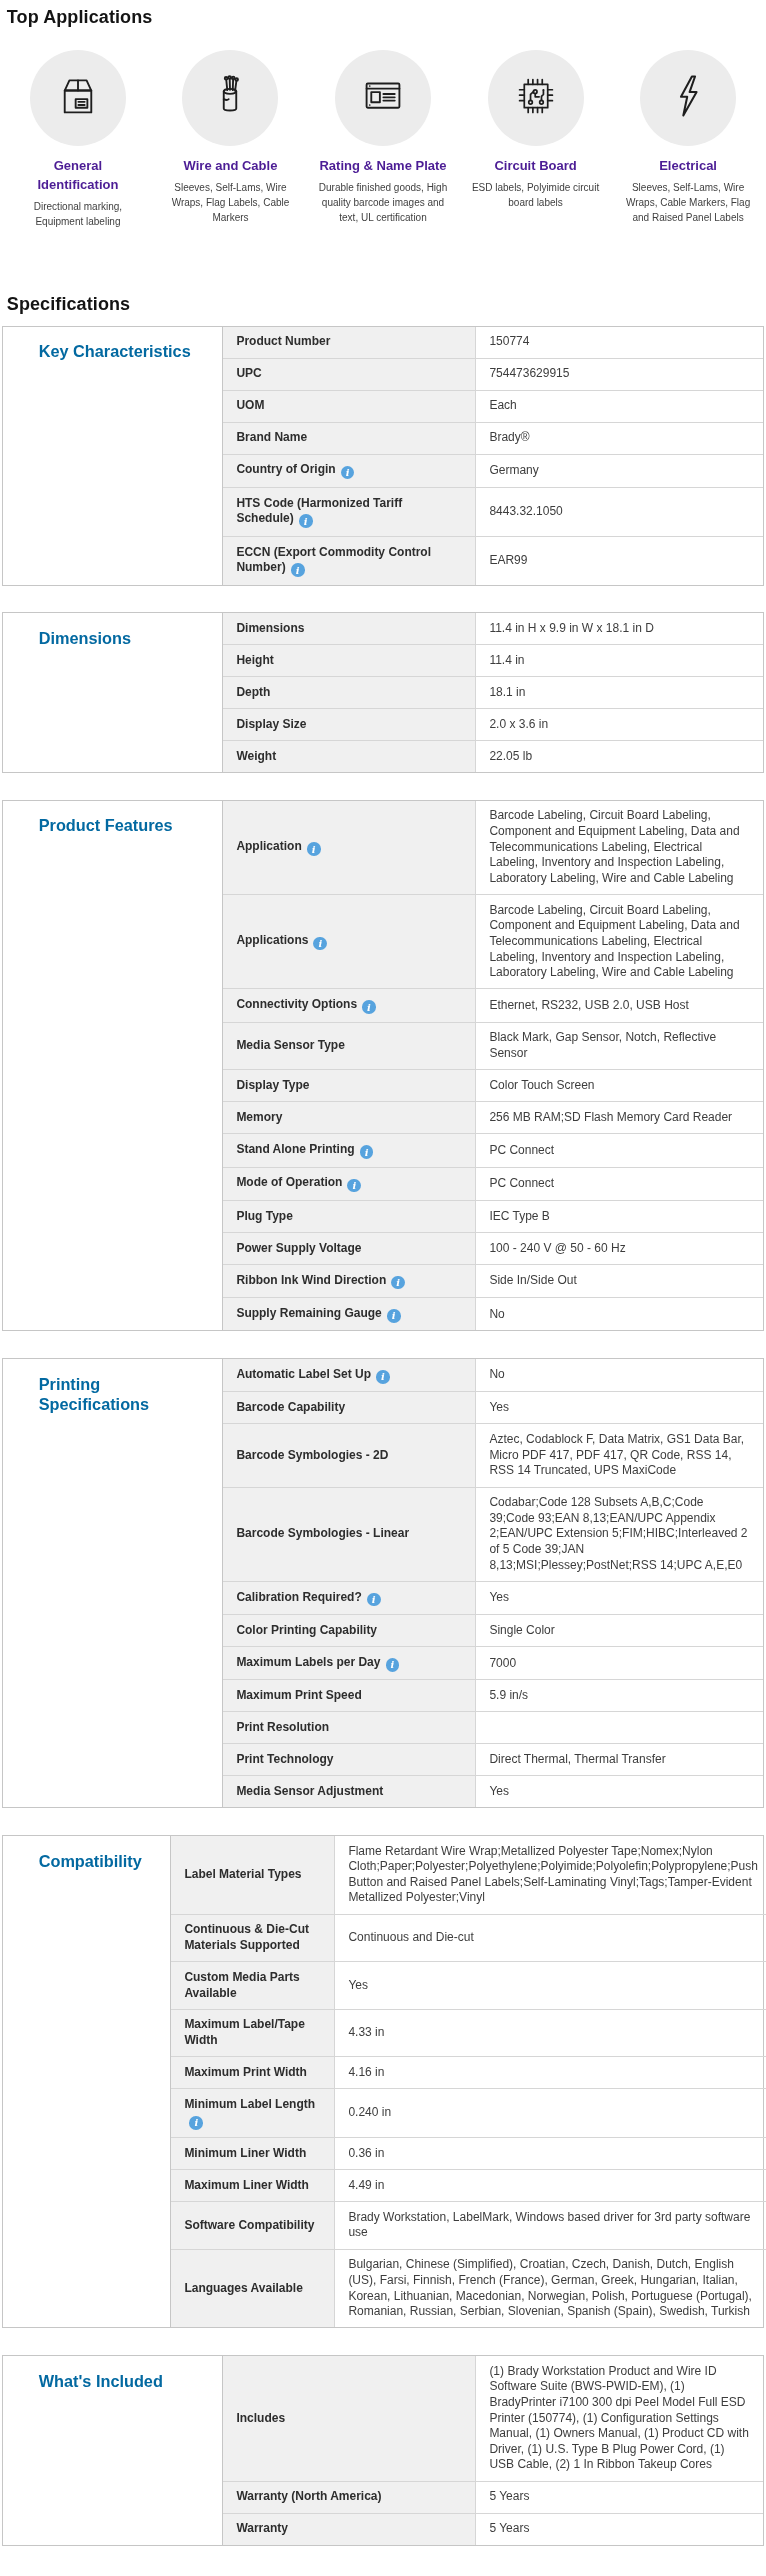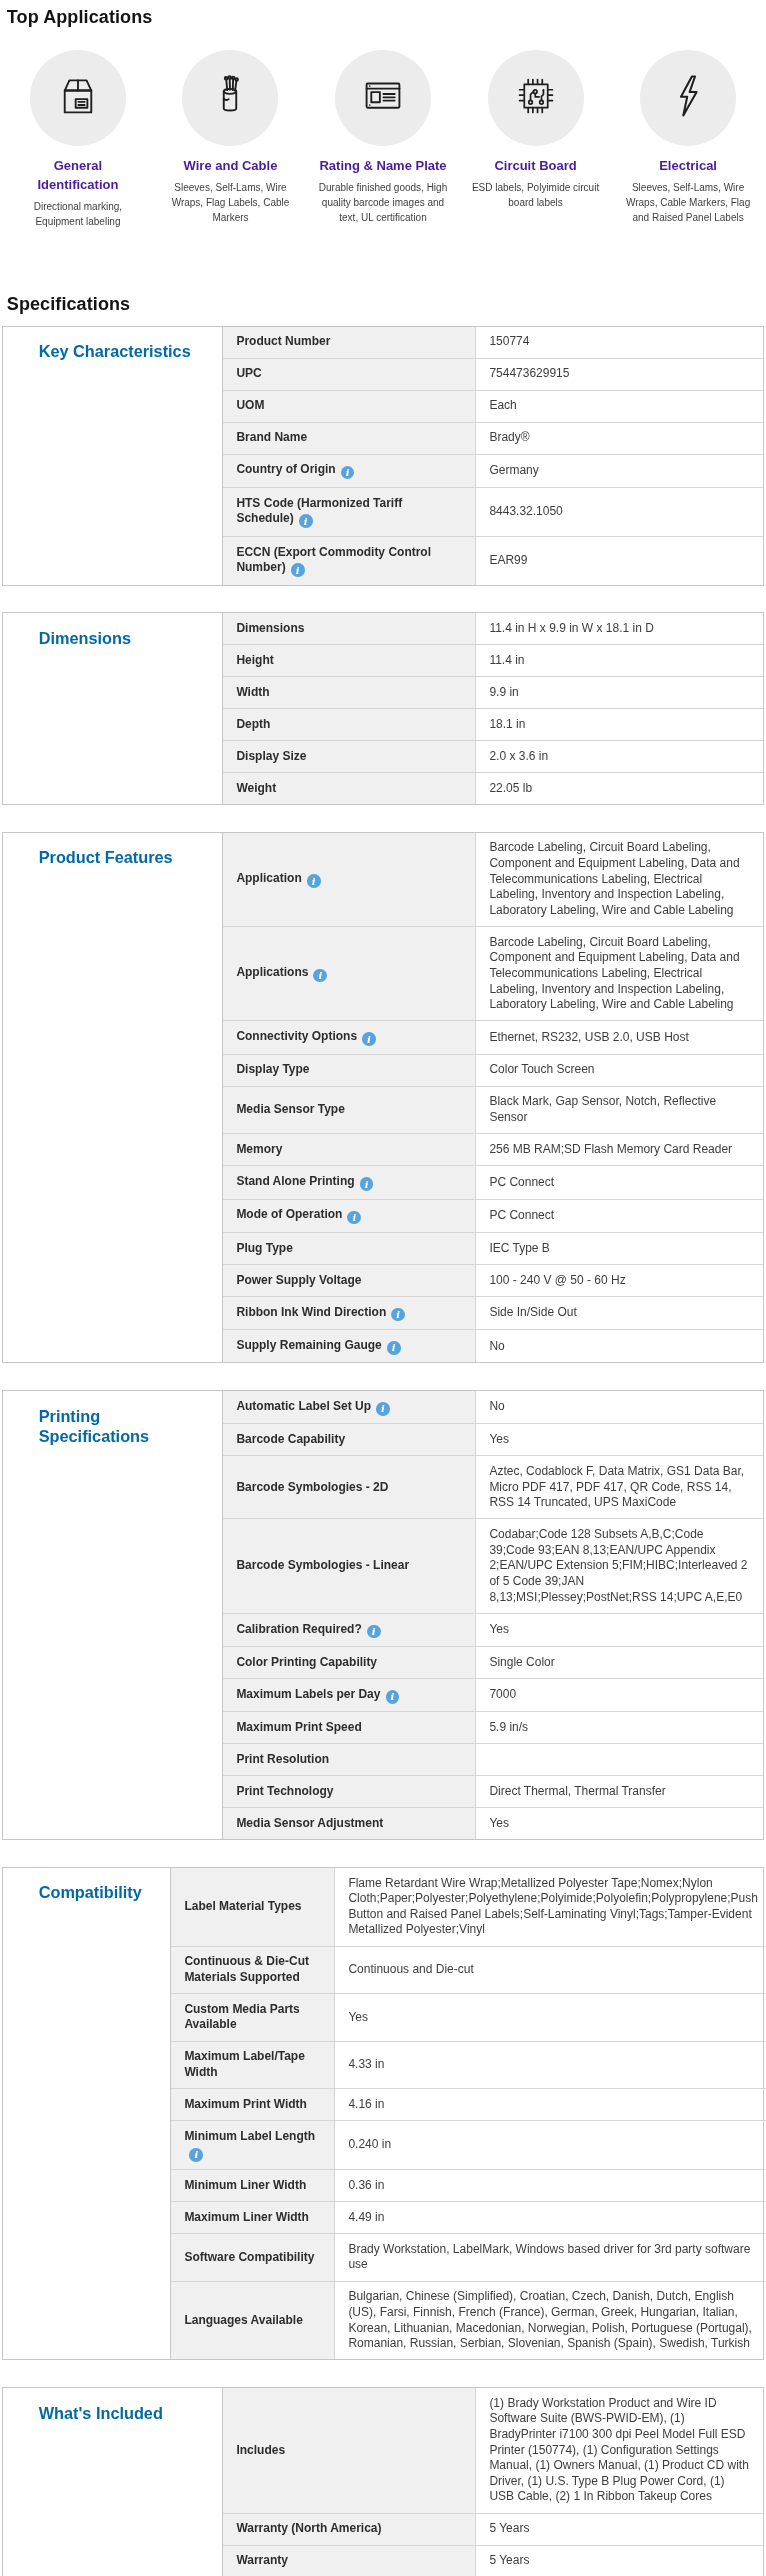--- a/index.html
+++ b/index.html
@@ -248,28 +248,20 @@
         <div class="spec-row">
     <div class="cell cell-label">
       <div class="label-inner"><span class="label-text">Height</span></div>
     </div>
     <div class="cell cell-value">
       <div class="value-inner">11.4 in</div>
     </div>
   </div>
         <div class="spec-row">
     <div class="cell cell-label">
-      <div class="label-inner"><span class="label-text">Width</span></div>
-    </div>
-    <div class="cell cell-value">
-      <div class="value-inner">9.9 in</div>
-    </div>
-  </div>
-        <div class="spec-row">
-    <div class="cell cell-label">
       <div class="label-inner"><span class="label-text">Depth</span></div>
     </div>
     <div class="cell cell-value">
       <div class="value-inner">18.1 in</div>
     </div>
   </div>
         <div class="spec-row">
     <div class="cell cell-label">
       <div class="label-inner"><span class="label-text">Display Size</span></div>
     </div>
@@ -311,32 +303,32 @@
         <div class="spec-row">
     <div class="cell cell-label">
       <div class="label-inner"><span class="label-text">Connectivity Options</span><span class="info-icon">i</span></div>
     </div>
     <div class="cell cell-value">
       <div class="value-inner">Ethernet, RS232, USB 2.0, USB Host</div>
     </div>
   </div>
         <div class="spec-row">
     <div class="cell cell-label">
+      <div class="label-inner"><span class="label-text">Media Sensor Type</span></div>
+    </div>
+    <div class="cell cell-value">
+      <div class="value-inner">Black Mark, Gap Sensor, Notch, Reflective Sensor</div>
+    </div>
+  </div>
+        <div class="spec-row">
+    <div class="cell cell-label">
       <div class="label-inner"><span class="label-text">Display Type</span></div>
     </div>
     <div class="cell cell-value">
       <div class="value-inner">Color Touch Screen</div>
-    </div>
-  </div>
-        <div class="spec-row">
-    <div class="cell cell-label">
-      <div class="label-inner"><span class="label-text">Media Sensor Type</span></div>
-    </div>
-    <div class="cell cell-value">
-      <div class="value-inner">Black Mark, Gap Sensor, Notch, Reflective Sensor</div>
     </div>
   </div>
         <div class="spec-row">
     <div class="cell cell-label">
       <div class="label-inner"><span class="label-text">Memory</span></div>
     </div>
     <div class="cell cell-value">
       <div class="value-inner">256 MB RAM;SD Flash Memory Card Reader</div>
     </div>
   </div>

